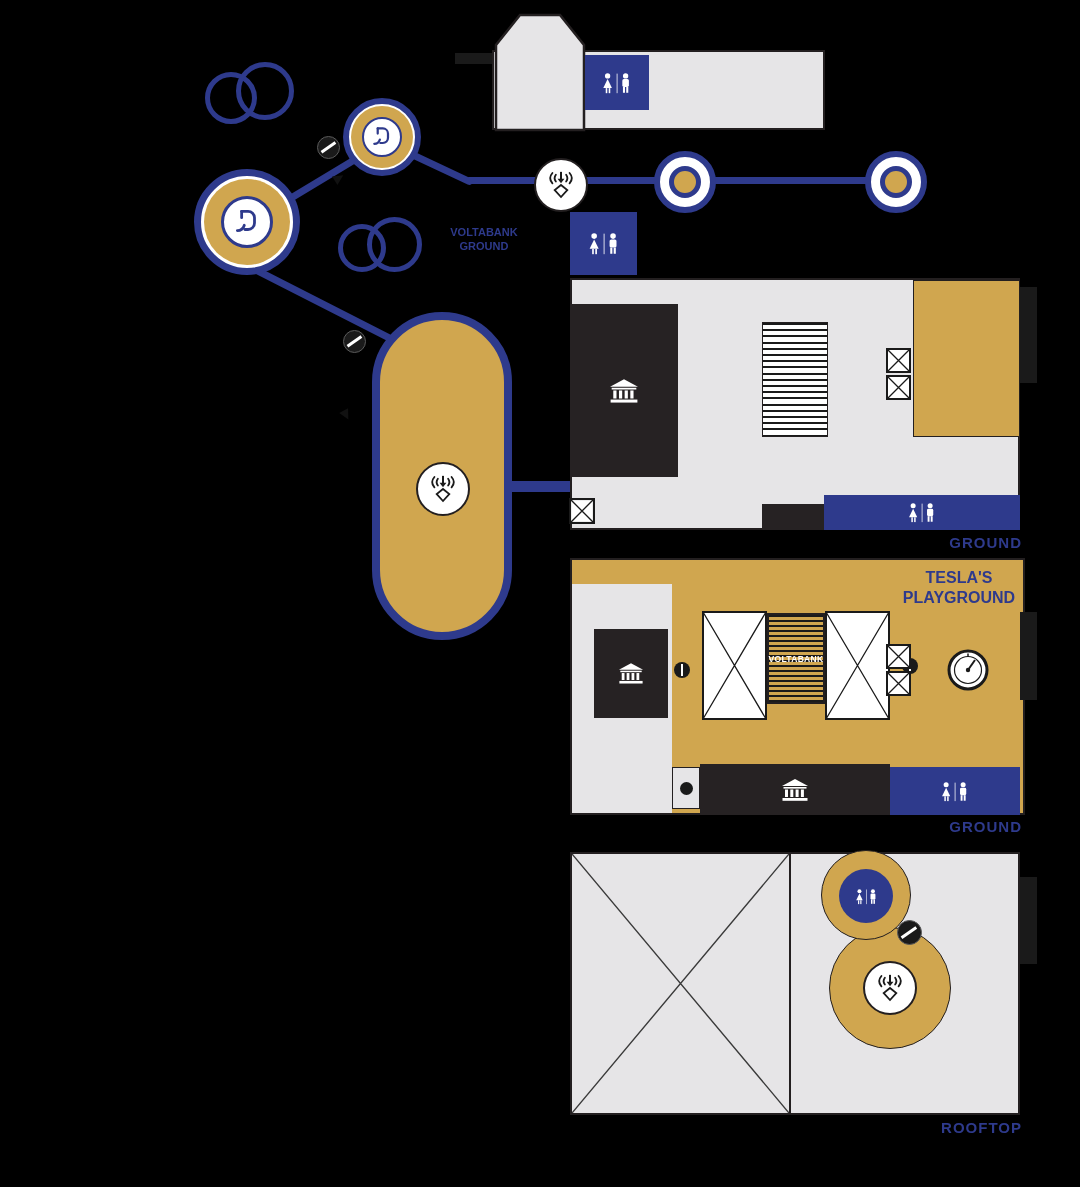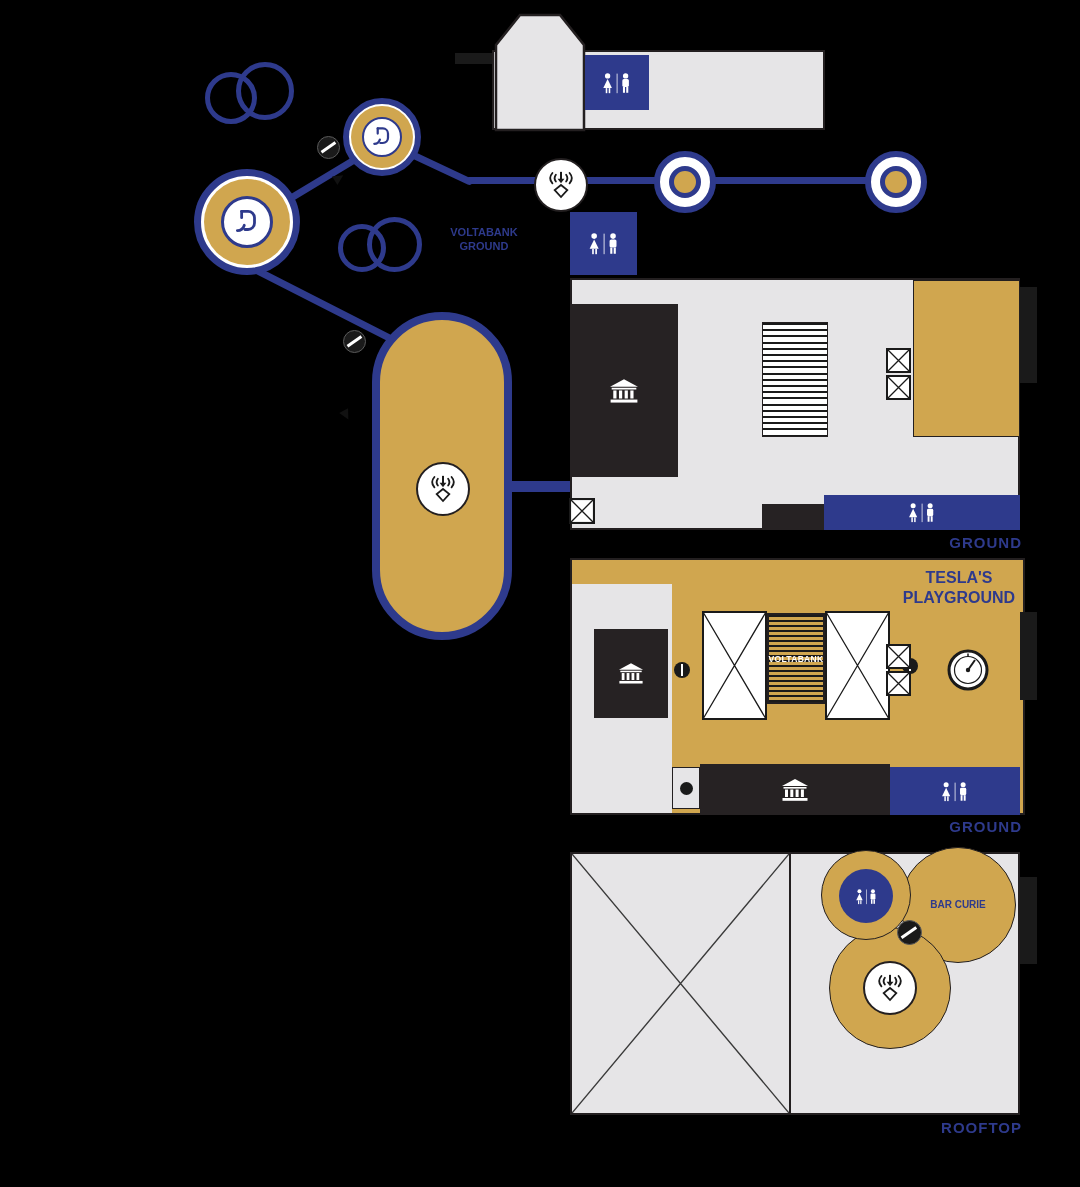--- a/index.html
+++ b/index.html
@@ -291,23 +291,20 @@
   </div>
   <div class="abs blk" style="left:1020px;top:612px;width:17px;height:88px;"></div>
   <div class="floor-label" style="top:818px;">GROUND</div>
 
   <div class="abs gray bordered" style="left:570px;top:852px;width:221px;height:263px;">
     <svg width="217" height="259" viewBox="0 0 217 259" preserveAspectRatio="none">
       <path d="M0 0 L217 259 M217 0 L0 259" stroke="#3a3a3a" stroke-width="1.4"></path>
     </svg>
   </div>
   <div class="abs gray bordered" style="left:789px;top:852px;width:231px;height:263px;"></div>
-  <div class="abs gold circle thin-border flex" style="left:900px;top:847px;width:116px;height:116px;">
-    <span class="nav-label" style="font-size:10px;">BAR CURIE</span>
-  </div>
   <div class="abs gold circle thin-border flex" style="left:829px;top:927px;width:122px;height:122px;">
     <div class="flex icon-disc" style="width:54px;height:54px;border:2.5px solid #231F20;">
       <svg width="32" height="32" viewBox="0 0 28 28">
         <g stroke="#1a1a1a" fill="none" stroke-width="1.6" stroke-linecap="round">
           <path d="M6.5 3.5 q-4 4.5 0 9"></path>
             <path d="M21.5 3.5 q4 4.5 0 9"></path>
           <path d="M9.5 5 q-2.2 3 0 6"></path>
             <path d="M18.5 5 q2.2 3 0 6"></path>
           <path d="M14 14 L19.5 18.5 L14 24.5 L8.5 18.5 Z"></path>
         </g>

